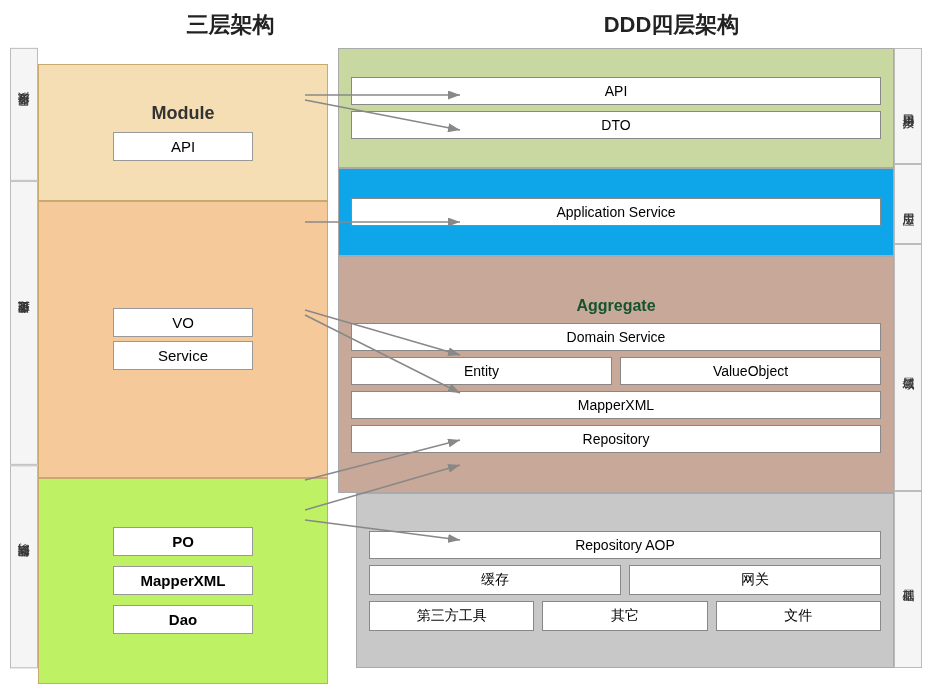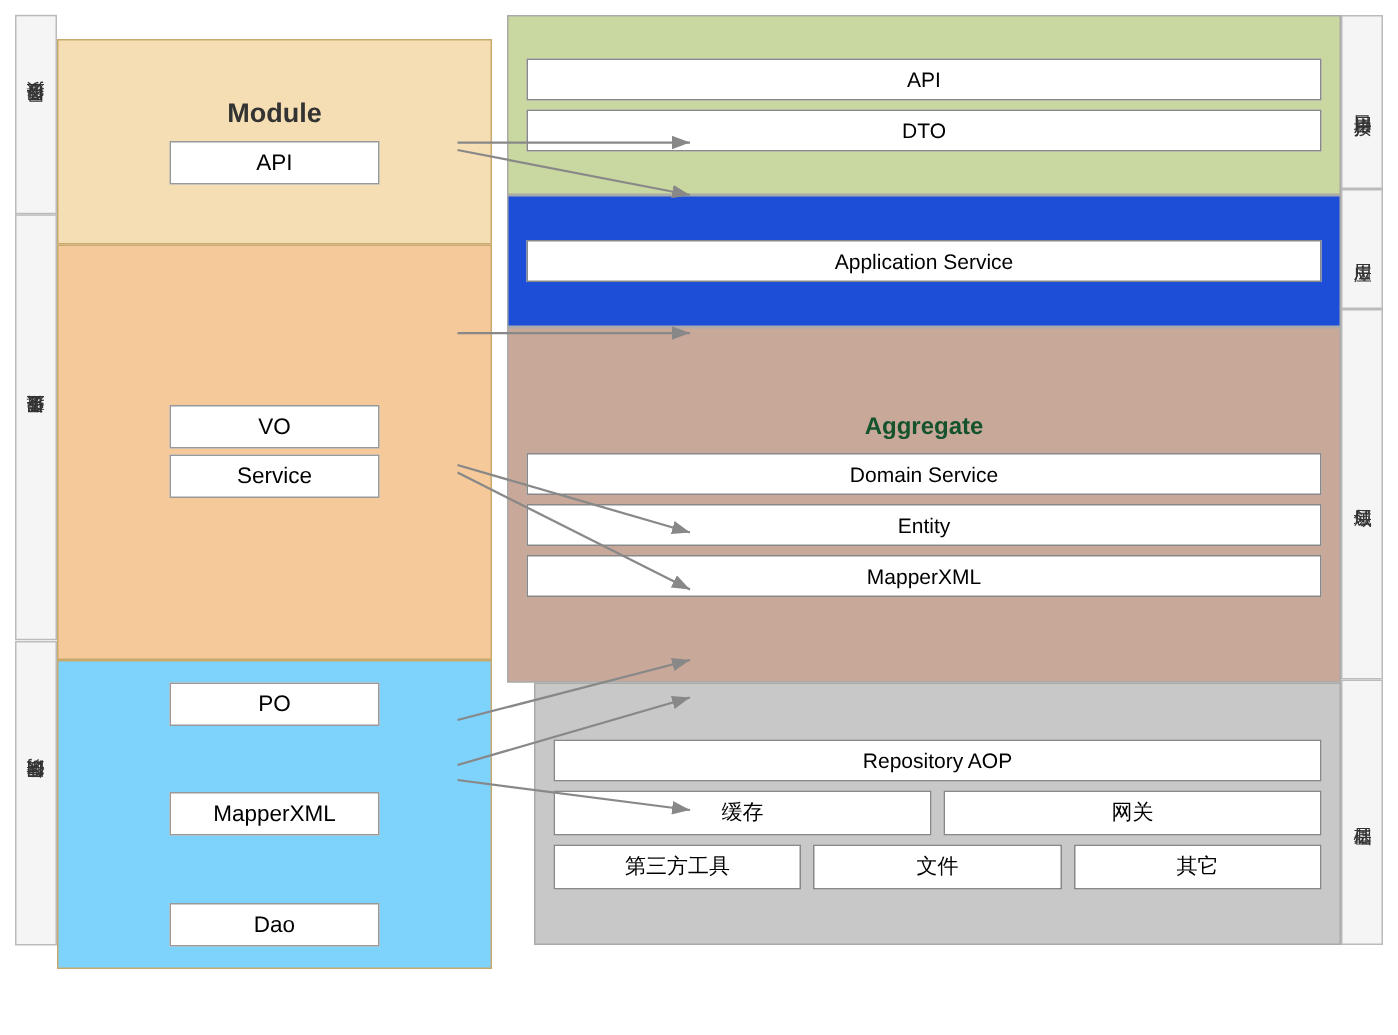--- a/index.html
+++ b/index.html
@@ -106,28 +106,29 @@
       flex: 2.8;
       display: flex;
       flex-direction: column;
       align-items: center;
       justify-content: center;
       gap: 4px;
       padding: 14px;
     }
 
     .layer-box-3 {
-      background: #7dd3fc;
+      background: #bef264;
       flex: 2.0;
       display: flex;
       flex-direction: column;
       align-items: center;
-      justify-content: space-between;
+      justify-content: center;
       gap: 10px;
       padding: 14px;
+      font-weight: bold;
     }
 
     .inner-box {
       background: #fff;
       border: 1.5px solid #999;
       padding: 5px 12px;
       font-size: 15px;
       text-align: center;
       min-width: 140px;
     }
@@ -157,21 +158,21 @@
       padding: 8px 12px;
       gap: 6px;
     }
 
     .ddd-layer-1 {
       background: #c8d8a0;
       flex: 1.3;
     }
 
     .ddd-layer-2 {
-      background: #1d4ed8;
+      background: #0ea5e9;
       flex: 0.9;
       justify-content: center;
     }
 
     .ddd-layer-3 {
       background: #c8a898;
       flex: 2.8;
     }
 
     .ddd-layer-4 {
@@ -253,20 +254,24 @@
     .ddd-layer-2-app {
       justify-content: center;
       align-items: center;
     }
   </style>
 </head>
 <body>
 
 <div class="page-container">
 
+  <div class="titles-row">
+    <div class="title-left">三层架构</div>
+    <div class="title-right">DDD四层架构</div>
+  </div>
 
   <div class="main-layout">
 
     <div class="vertical-labels">
       <div class="vert-label vert-label-1">业务接口层</div>
       <div class="vert-label vert-label-2">业务逻辑层</div>
       <div class="vert-label vert-label-3">数据访问层</div>
     </div>
 
     <div class="left-column">
@@ -299,34 +304,36 @@
 
         <div class="ddd-layer ddd-layer-2 ddd-layer-2-app">
           <div class="ddd-inner">Application Service</div>
         </div>
 
         <div class="ddd-layer ddd-layer-3">
           <div class="aggregate-label">Aggregate</div>
           <div class="ddd-inner">Domain Service</div>
           <div class="ddd-row">
             <div class="ddd-inner-half">Entity</div>
+            <div class="ddd-inner-half">ValueObject</div>
           </div>
           <div class="ddd-inner">MapperXML</div>
+          <div class="ddd-inner">Repository</div>
         </div>
 
         <div class="ddd-layer ddd-layer-4">
           <div class="ddd-inner">Repository AOP</div>
           <div class="ddd-row">
             <div class="ddd-inner-half">缓存</div>
             <div class="ddd-inner-half">网关</div>
           </div>
           <div class="ddd-row">
             <div class="ddd-inner-half">第三方工具</div>
+            <div class="ddd-inner-half">其它</div>
             <div class="ddd-inner-half">文件</div>
-            <div class="ddd-inner-half">其它</div>
           </div>
         </div>
       </div>
 
       <div class="right-vert-labels">
         <div class="right-vert-label rv1">用户接口层</div>
         <div class="right-vert-label rv2">应用层</div>
         <div class="right-vert-label rv3">领域层</div>
         <div class="right-vert-label rv4">基础层</div>
       </div>

